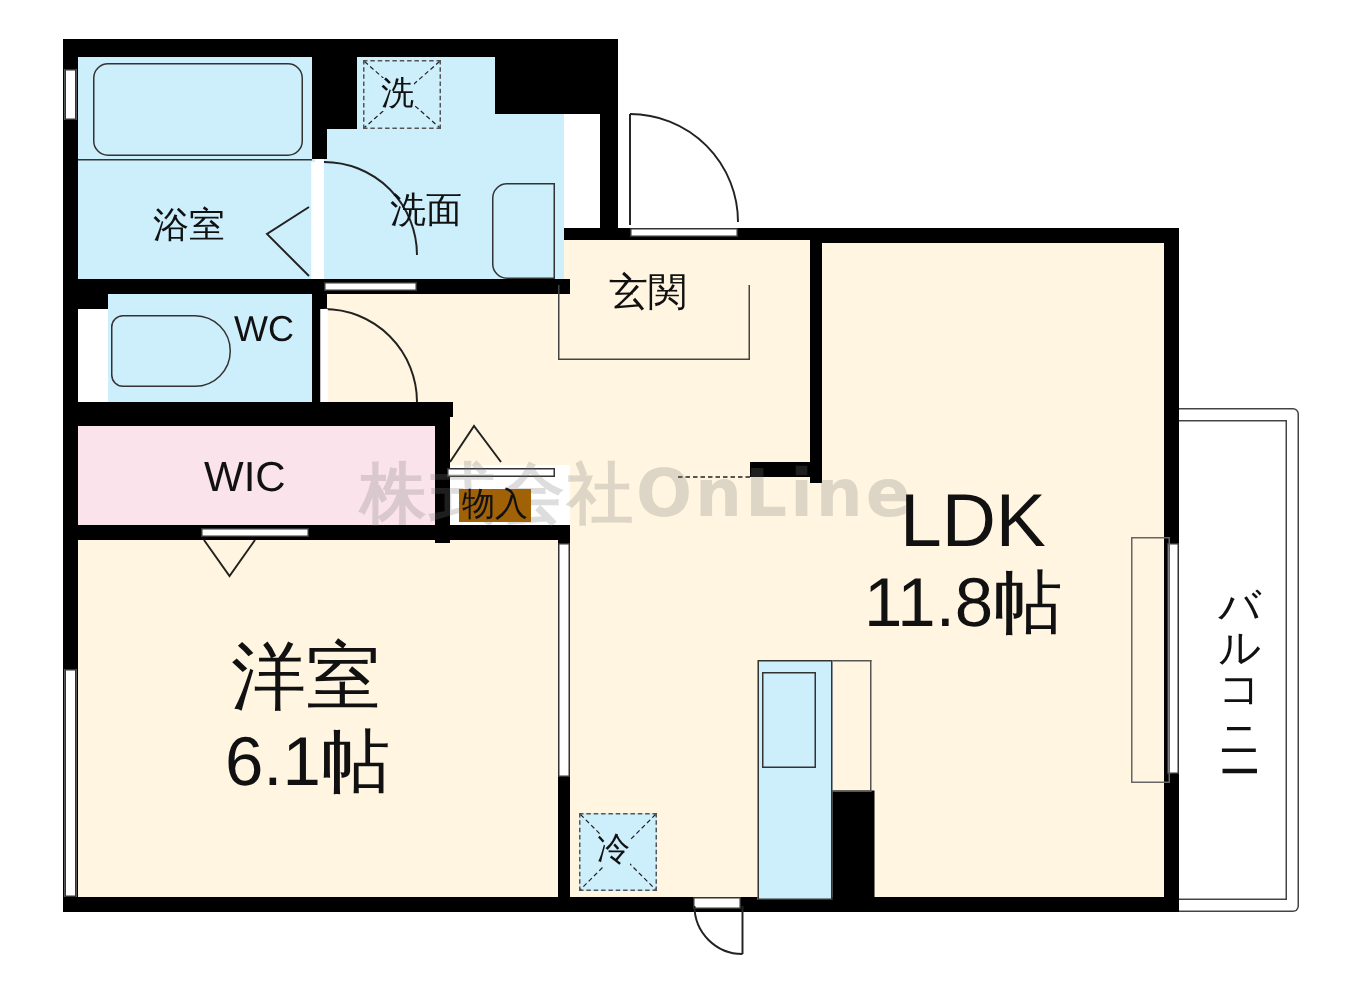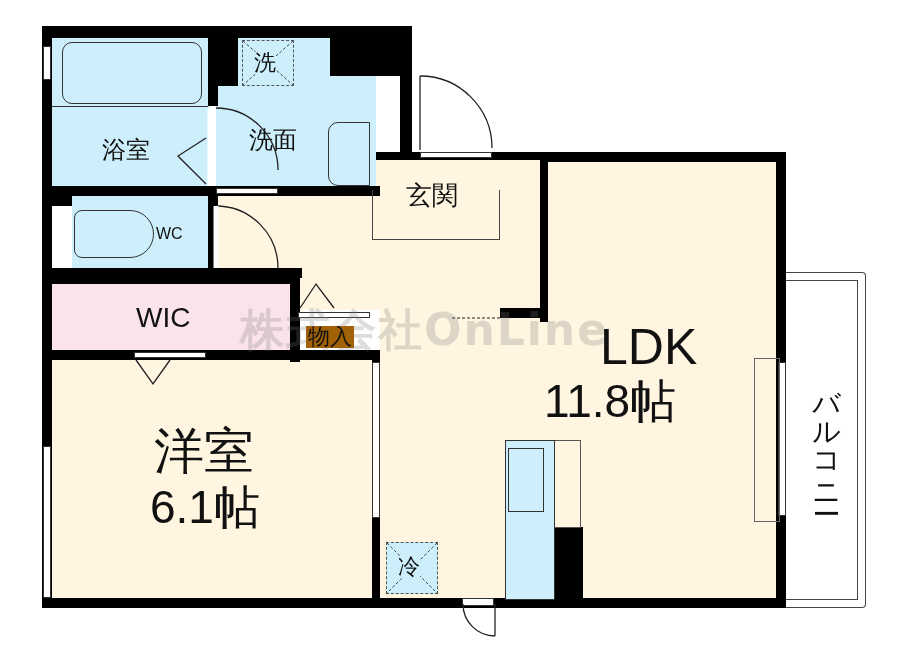--- a/index.html
+++ b/index.html
@@ -106,24 +106,24 @@
     <line x1="387" y1="543" x2="437" y2="593" stroke-dasharray="3,2" stroke-width="0.8"></line>
     <line x1="437" y1="543" x2="387" y2="593" stroke-dasharray="3,2" stroke-width="0.8"></line>
 
     <line x1="452" y1="318" x2="500" y2="318" stroke-dasharray="3,2" stroke-width="1"></line>
   </g>
 </svg>
 
 <div class="label" style="left:240px;top:308px;font-size:44px;font-weight:bold;color:rgba(120,120,120,0.25);letter-spacing:2px;">株式会社OnLine</div>
 
 <div class="label" style="left:102px;top:138px;font-size:24px;">浴室</div>
-<div class="label" style="left:249px;top:128px;font-size:24px;">洗面</div>
+<div class="label" style="left:260px;top:128px;font-size:24px;">洗面</div>
 <div class="label" style="left:254px;top:52px;font-size:22px;background:#cdeefb;">洗</div>
-<div class="label" style="left:156px;top:226px;font-size:16px;font-family:'Liberation Sans',sans-serif;">WC</div>
+<div class="label" style="left:156px;top:208px;font-size:24px;font-family:'Liberation Sans',sans-serif;">WC</div>
 <div class="label" style="left:406px;top:182px;font-size:26px;">玄関</div>
 <div class="label" style="left:136px;top:304px;font-size:28px;font-family:'Liberation Sans',sans-serif;">WIC</div>
 <div class="label" style="left:306px;top:326px;font-size:22px;background:#a16207;padding:0 2px;">物入</div>
 <div class="label" style="left:600px;top:322px;font-size:50px;font-family:'Liberation Sans',sans-serif;">LDK</div>
-<div class="label" style="left:544px;top:378px;font-size:46px;font-family:'Liberation Sans',sans-serif;">11.8帖</div>
+<div class="label" style="left:576px;top:378px;font-size:46px;font-family:'Liberation Sans',sans-serif;">11.8帖</div>
 <div class="label" style="left:154px;top:426px;font-size:50px;">洋室</div>
 <div class="label" style="left:150px;top:484px;font-size:46px;font-family:'Liberation Sans',sans-serif;">6.1帖</div>
 <div class="label" style="left:398px;top:556px;font-size:22px;background:#cdeefb;">冷</div>
 <div class="label" style="left:812px;top:372px;font-size:28px;writing-mode:vertical-rl;">バルコニー</div>
 
 </body></html>

